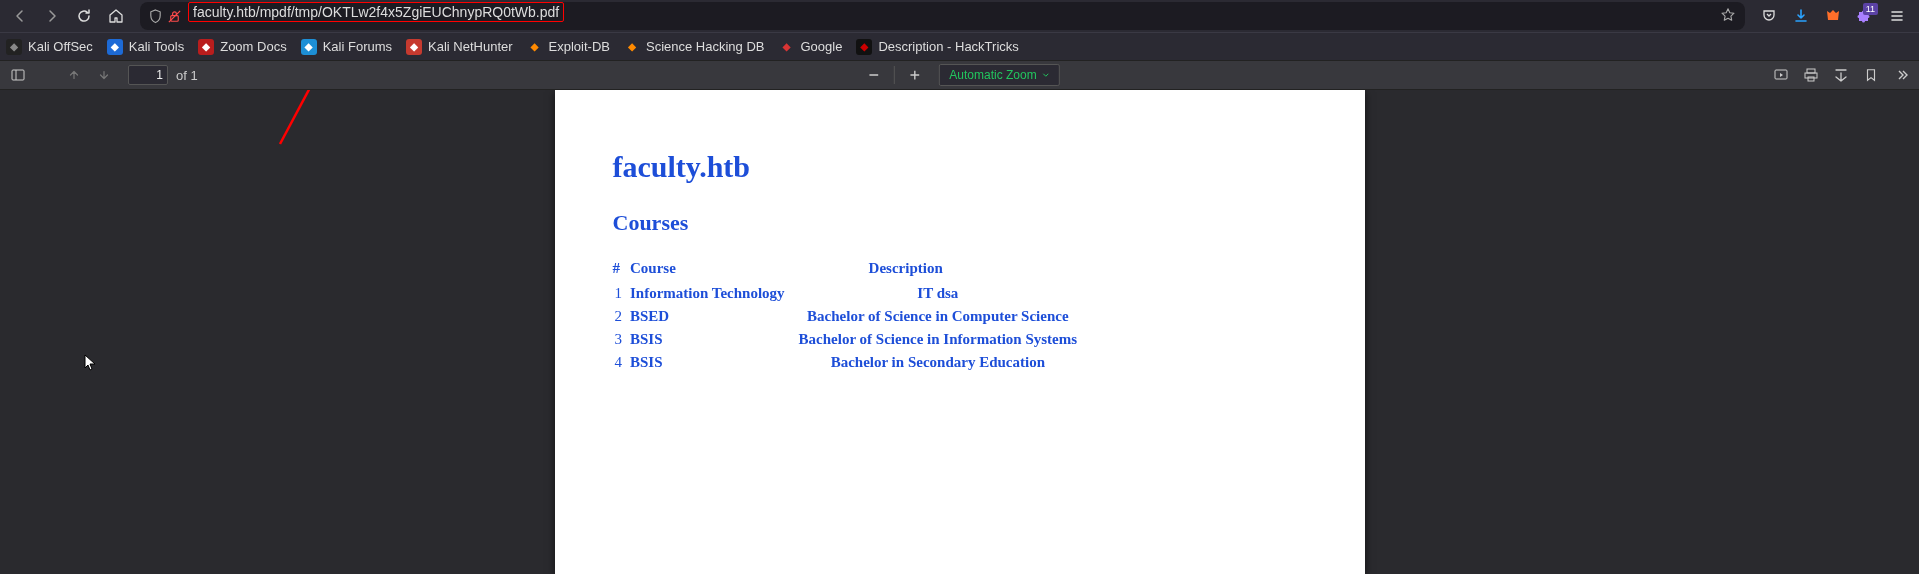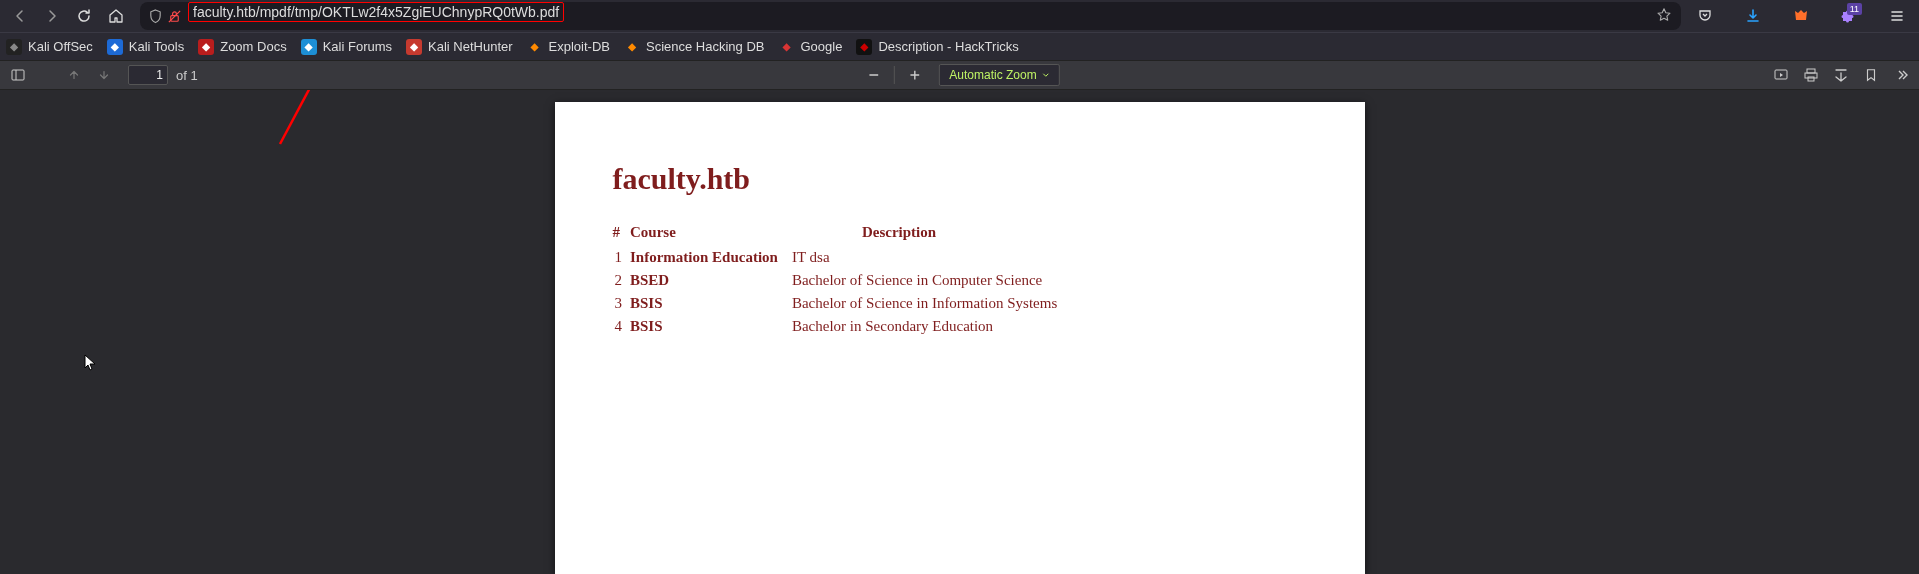--- a/index.html
+++ b/index.html
@@ -60,21 +60,21 @@
     align-items: center;
     padding: 0 8px;
     color: #888;
     gap: 6px;
     margin-right: 6px;
   }
   .search-box input {
     background: transparent; border: none; outline: none;
     color: #ddd; flex:1; font-size: 14px;
   }
-  .right-icons { display:flex; align-items:center; gap:20px; padding-right:2px; }
+  .right-icons { display:flex; align-items:center; gap:4px; padding-right:2px; }
   .right-icons .nav-btn svg { }
   .ext-badge {
     position: relative;
     width: 28px; height:28px; display:flex; align-items:center; justify-content:center;
   }
   .ext-badge .puzzle { color:#a980ff; }
   .ext-badge .count {
     position:absolute; top:1px; right:1px;
     background:#5b42a5; color:#fff;
     font-size:9px; border-radius:2px;
@@ -119,45 +119,45 @@
   }
   .page-of { margin-left:6px; color:#ccc; }
   .pdf-center {
     position:absolute; left:50%; transform:translateX(-50%);
     display:flex; align-items:center; gap:4px;
   }
   .zoom-select {
     display:flex; align-items:center; gap:4px;
     background:#2b2a33; border:1px solid #555;
     height:22px; padding:0 8px 0 10px; border-radius:2px;
-    font-size:12px; color:#bef264; margin-left:6px;
+    font-size:12px; color:#22c55e; margin-left:6px;
   }
   .pdf-right { margin-left:auto; display:flex; align-items:center; gap:2px; padding-right:4px; }
   .pdf-area {
     position:relative;
     background:#2a2a2e;
     height:484px; 
     display:flex; justify-content:center;
     overflow:hidden;
   }
   .pdf-page {
-    background:#fff; color:#7f1d1d;
-    width:810px; margin-top:12px;
+    background:#fff; color:#1d4ed8;
+    width:810px; margin-top:0;
     box-shadow:0 2px 8px rgba(0,0,0,.6);
     font-family: "Times New Roman", Times, serif;
     padding:60px 58px;
   }
   .pdf-page h1 { font-size:30px; font-weight:bold; margin-bottom:26px; }
   .pdf-page h2 { font-size:22px; font-weight:bold; margin-bottom:22px; }
   table.courses { border-collapse:collapse; font-size:15px; }
   table.courses th { text-align:left; font-weight:bold; padding:2px 10px 6px 0; }
   table.courses td { padding:2px 10px 4px 0; vertical-align:top; }
   table.courses td.num { text-align:right; padding-right:8px; }
   table.courses td.cname { font-weight:bold; padding-right:14px; }
-  table.courses td.desc { font-weight:normal; }
+  table.courses td.desc { font-weight:bold;text-align:center; }
   .cursor-arrow {
     position:absolute; left:84px; top:264px;
     pointer-events:none;
   }
   .annot-arrow {
     position:absolute;
     pointer-events:none;
   }
   svg { display:block; }
 </style>
@@ -358,32 +358,33 @@
       <svg width="16" height="16" viewBox="0 0 16 16">
           <path d="M4 6l4 4 4-4M4 10l4 4 4-4" stroke="currentColor" stroke-width="1.4" fill="none" transform="rotate(-90 8 8)"></path>
         </svg>
     </div>
   </div>
 </div>
 
 <div class="pdf-area">
   <div class="pdf-page">
     <h1>faculty.htb</h1>
+    <h2>Courses</h2>
     <table class="courses">
       <thead>
         <tr>
           <th>#</th>
           <th style="min-width:160px">Course</th>
           <th style="padding-left:70px">Description</th>
         </tr>
       </thead>
       <tbody id="courses-body">
           <tr>
             <td class="num">1</td>
-            <td class="cname">Information Education</td>
+            <td class="cname">Information Technology</td>
             <td class="desc">IT dsa</td>
           </tr>
           <tr>
             <td class="num">2</td>
             <td class="cname">BSED</td>
             <td class="desc">Bachelor of Science in Computer Science</td>
           </tr>
           <tr>
             <td class="num">3</td>
             <td class="cname">BSIS</td>

